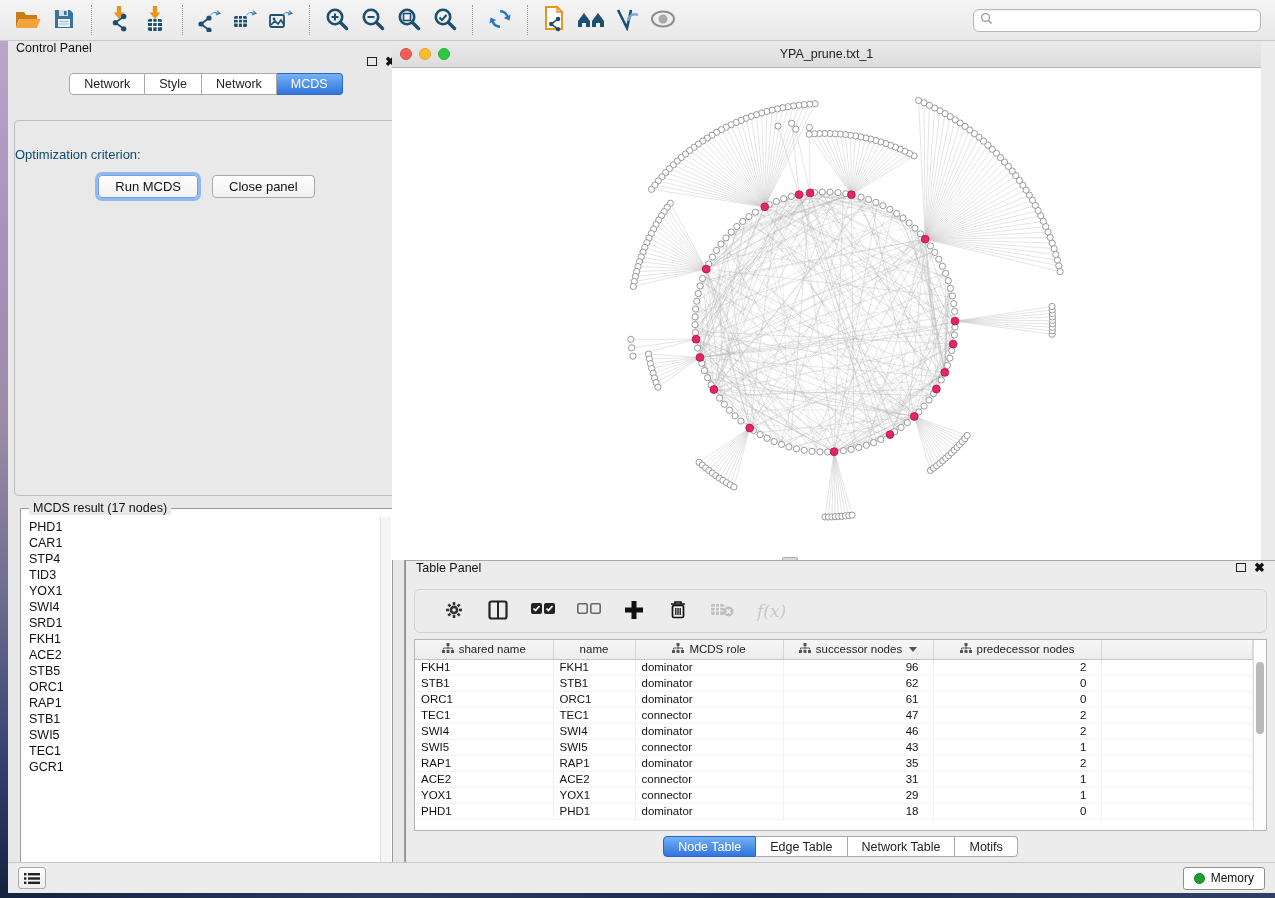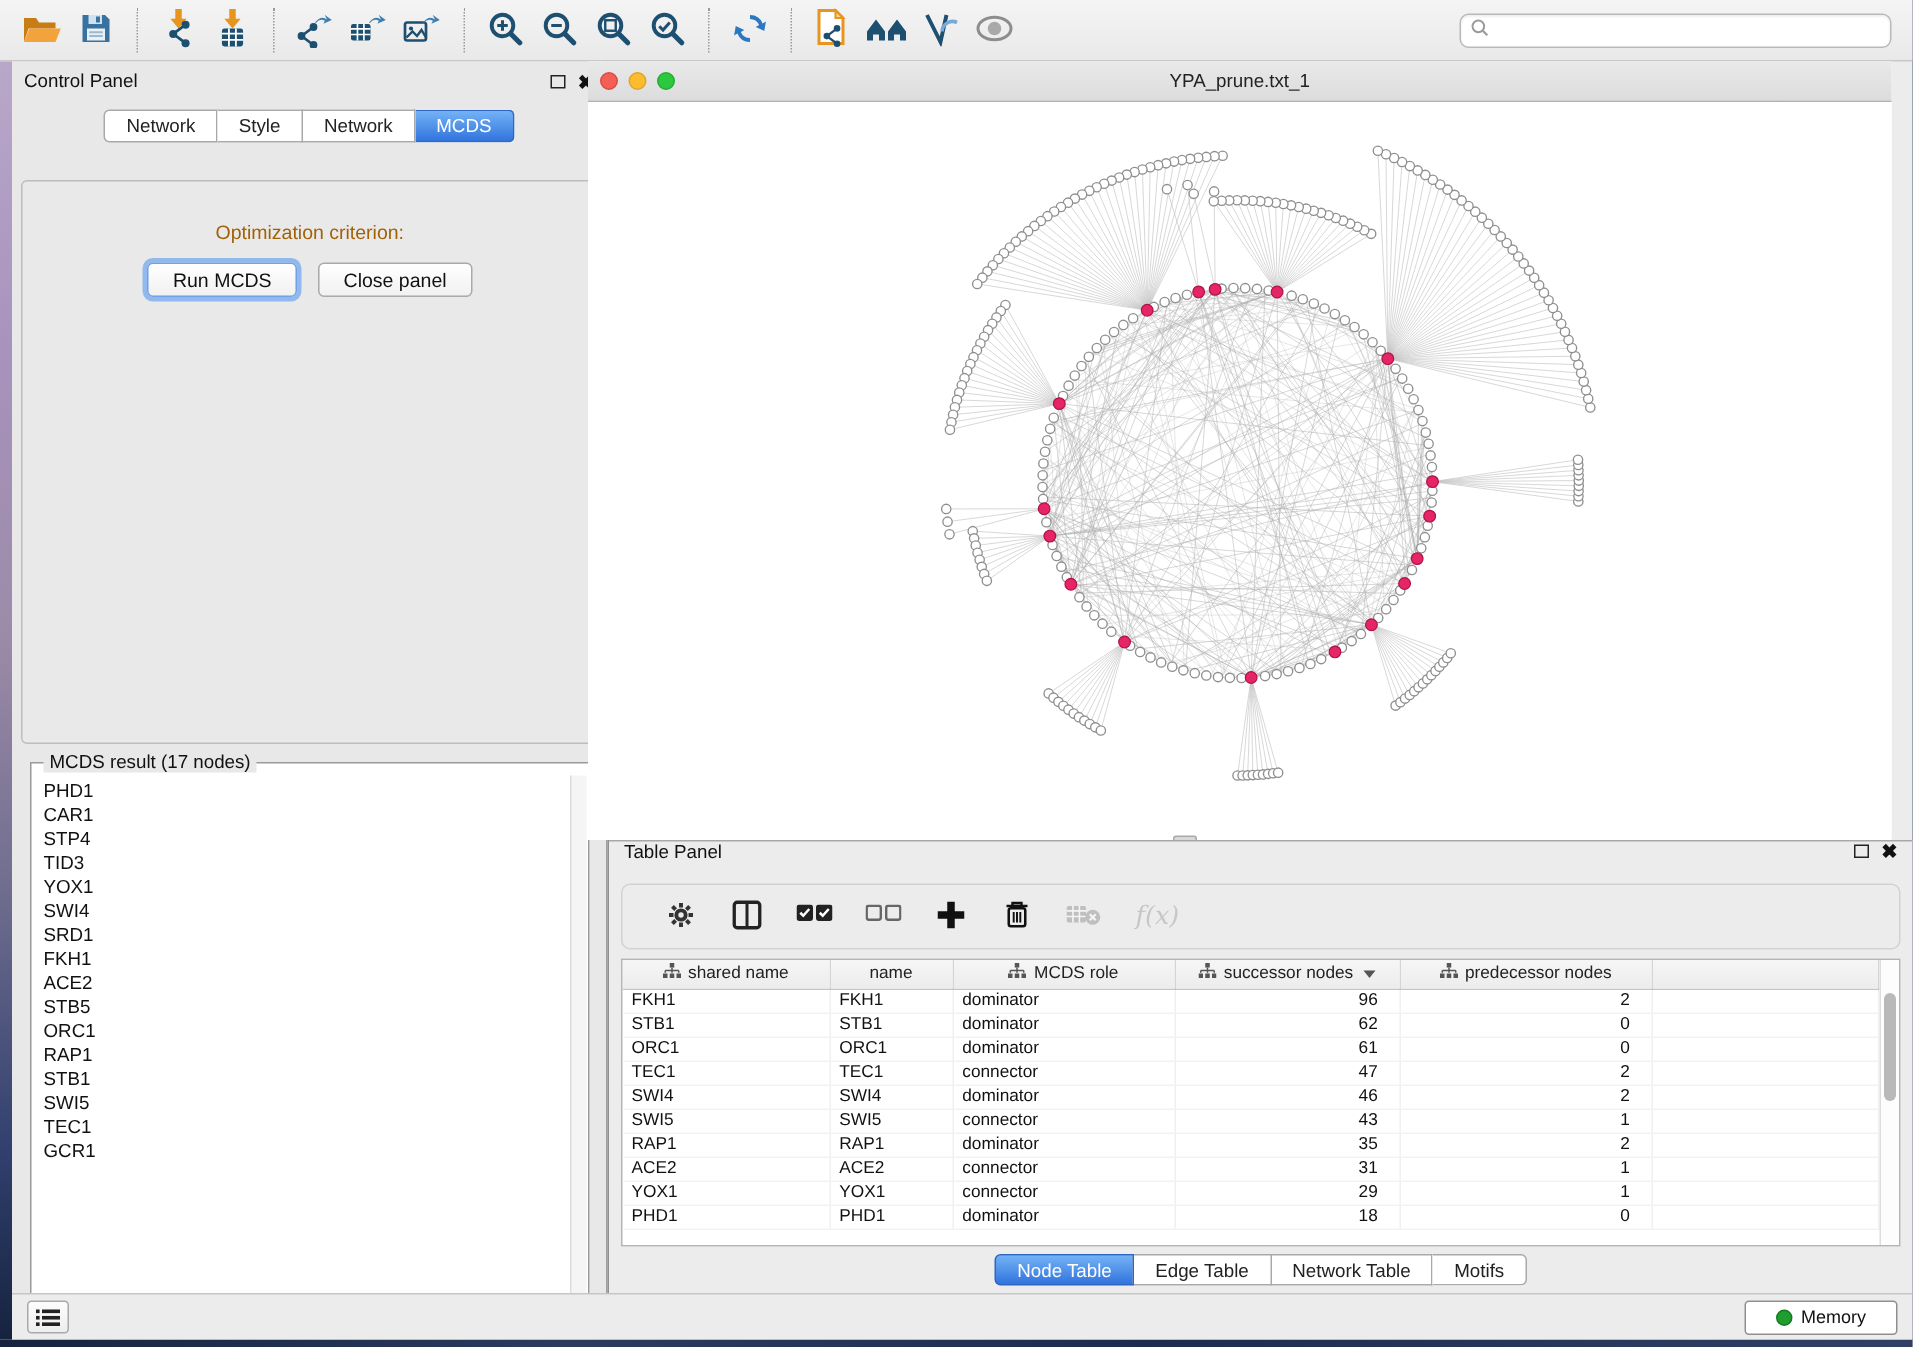--- a/index.html
+++ b/index.html
@@ -20,35 +20,35 @@
   .tb-btn { width:36px; height:34px; display:flex; align-items:center; justify-content:center; border-radius:4px; }
   .tb-sep { width:1px; height:30px; border-left:1px dotted #9a9a9a; margin:0 9px; }
   .tb-spacer { flex:1; }
   .searchbox { width:288px; height:23px; background:#fff; border:1px solid #b9b9b9; border-radius:6px;
     display:flex; align-items:center; padding:0 6px; margin-right:4px; box-shadow:inset 0 1px 2px rgba(0,0,0,.08); }
   .searchbox input { border:none; outline:none; flex:1; font-size:12px; background:transparent; font-family:"Liberation Sans",sans-serif; }
 
   
   .control-panel { position:absolute; left:8px; top:41px; width:397px; height:821px;
     background:#e8e8e8; border-right:1px solid #9f9f9f; }
-  .panel-titlebar { height:26px; display:flex; align-items:center; padding:0 8px; font-size:12.5px; color:#111; }
+  .panel-titlebar { height:26px; display:flex; padding:0 8px; font-size:12.5px; color:#111;flex-direction:column; }
   .panel-titlebar .win-btns { margin-left:auto; display:flex; gap:8px; align-items:center; }
   .float-glyph { width:10px; height:9px; border:1.5px solid #222; display:inline-block; }
   .close-glyph { font-size:13px; font-weight:bold; color:#111; line-height:1; }
 
   .seg-tabs { display:flex; justify-content:center; margin-top:6px; position:relative; z-index:2; }
   .seg { height:22px; padding:0 14px; display:flex; align-items:center; background:#fff;
     border:1px solid #a9a9a9; border-left:none; font-size:12.5px; color:#222; }
   .seg:first-child { border-left:1px solid #a9a9a9; border-radius:4px 0 0 4px; }
   .seg:last-child { border-radius:0 4px 4px 0; }
   .seg.active { background:linear-gradient(180deg,#74b2f6,#3174dd); color:#fff; border-color:#2d66c4; }
 
   .tab-content { position:absolute; left:6px; top:79px; width:385px; height:376px;
     background:#e9e9e9; border:1px solid #bdbdbd; border-radius:4px; }
-  .opt-label { text-align:center; margin-top:26px; font-size:13px; color:#a16207; }
+  .opt-label { margin-top:26px; font-size:13px; color:#0c4a6e; }
   .mac-select { margin:12px auto 0; width:316px; height:23px; background:#fff; border:1px solid #b3b3b3;
     border-radius:4px; display:flex; align-items:center; font-size:13px; }
   .mac-select .val { flex:1; padding:0 8px; white-space:nowrap; overflow:hidden; }
   .mac-select .stepper { width:20px; height:21px; border-radius:3px; margin-right:1px;
     background:linear-gradient(180deg,#79b4f7,#3677e0); display:flex; flex-direction:column; align-items:center; justify-content:center; gap:2px; }
   .stepper .tri-up { width:0; height:0; border-left:4px solid transparent; border-right:4px solid transparent; border-bottom:5px solid #fff; }
   .stepper .tri-dn { width:0; height:0; border-left:4px solid transparent; border-right:4px solid transparent; border-top:5px solid #fff; }
   .btn-row { display:flex; justify-content:center; gap:14px; margin-top:13px; }
   .mac-btn { height:23px; padding:0 16px; background:linear-gradient(180deg,#ffffff,#f1f1f1);
     border:1px solid #aaa; border-radius:4px; font-size:13px; color:#111; font-family:"Liberation Sans",sans-serif; }
@@ -101,21 +101,21 @@
   .sort-chevron { width:0; height:0; border-left:4px solid transparent; border-right:4px solid transparent; border-top:5px solid #555; margin-left:2px; }
 
   .tp-tabs { display:flex; justify-content:center; margin-top:5px; }
   .tp-tabs .seg { height:21px; font-size:12.5px; }
 
   
   .status-bar { position:absolute; left:8px; top:862px; width:1267px; height:31px; background:#ececec; border-top:1px solid #c6c6c6;
     display:flex; align-items:center; padding:0 10px; }
   .list-btn { width:28px; height:22px; background:linear-gradient(180deg,#fdfdfd,#eee); border:1px solid #a9a9a9; border-radius:3px;
     display:flex; align-items:center; justify-content:center; }
-  .memory-btn { margin-left:auto; height:23px; padding:0 20px; background:#fff; border:1px solid #8f8f8f; border-radius:3px;
+  .memory-btn { margin-left:auto; height:23px; padding:0 10px; background:#fff; border:1px solid #8f8f8f; border-radius:3px;
     display:flex; align-items:center; gap:6px; font-size:12px; color:#111; }
   .mem-dot { width:11px; height:11px; border-radius:50%; background:#1f9d2f; border:1px solid #157a22; }
 </style>
 </head>
 <body>
 
 <div class="app">
 
   <div class="toolbar" id="main-toolbar">
 

